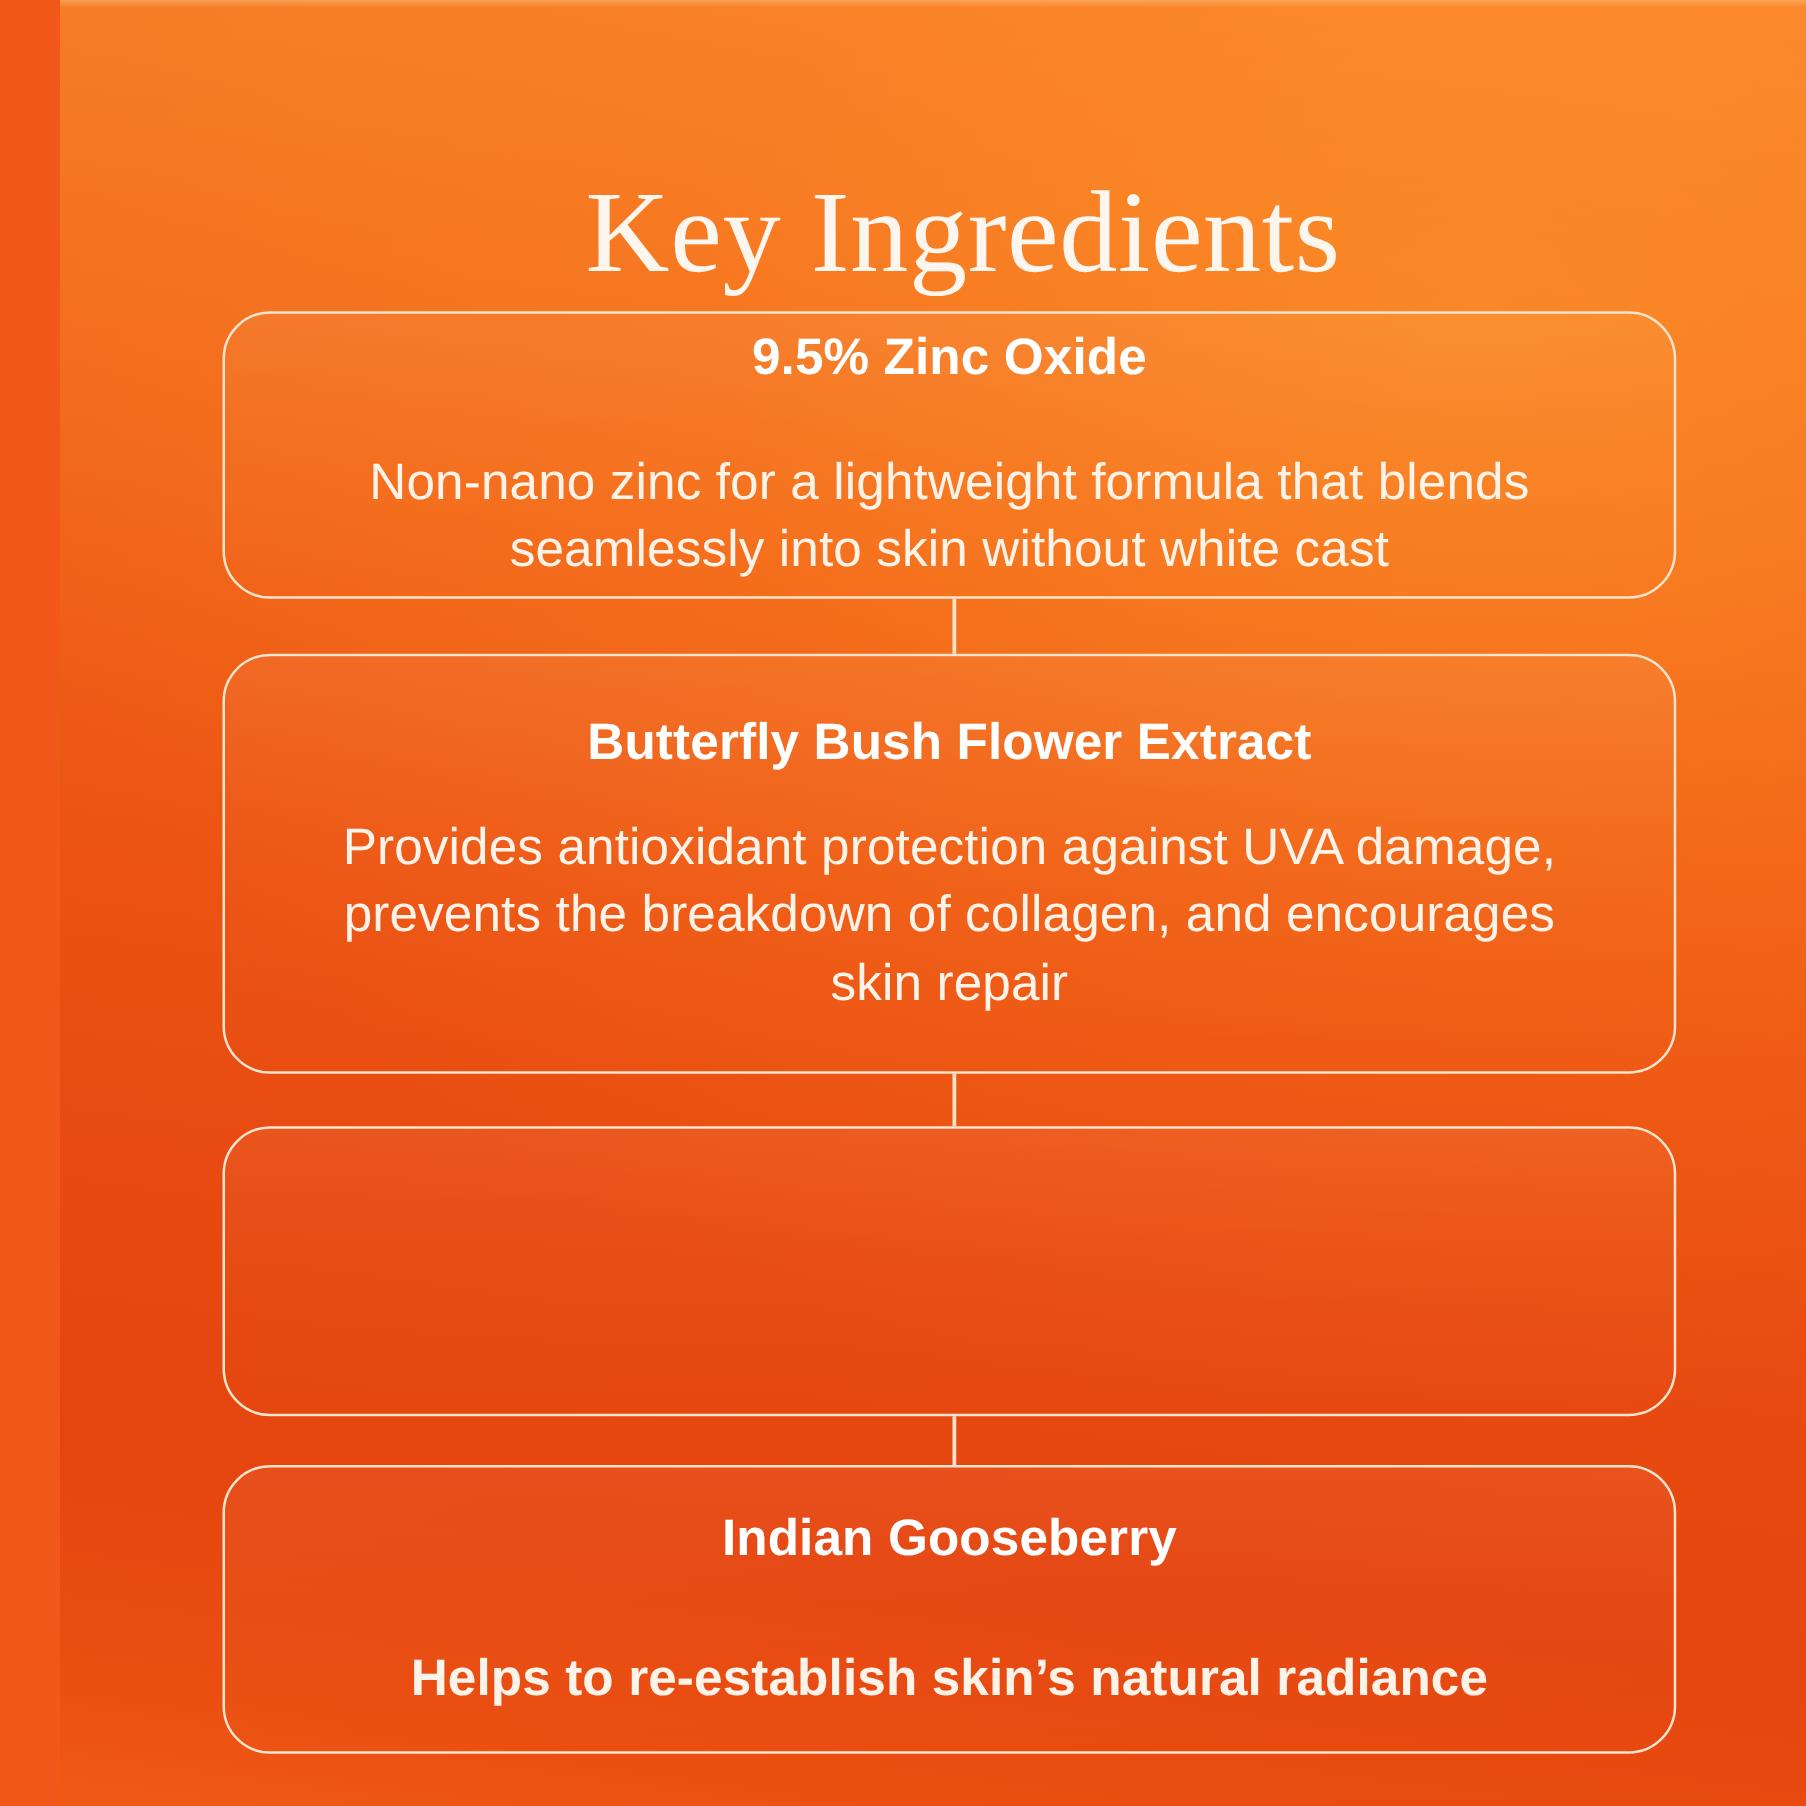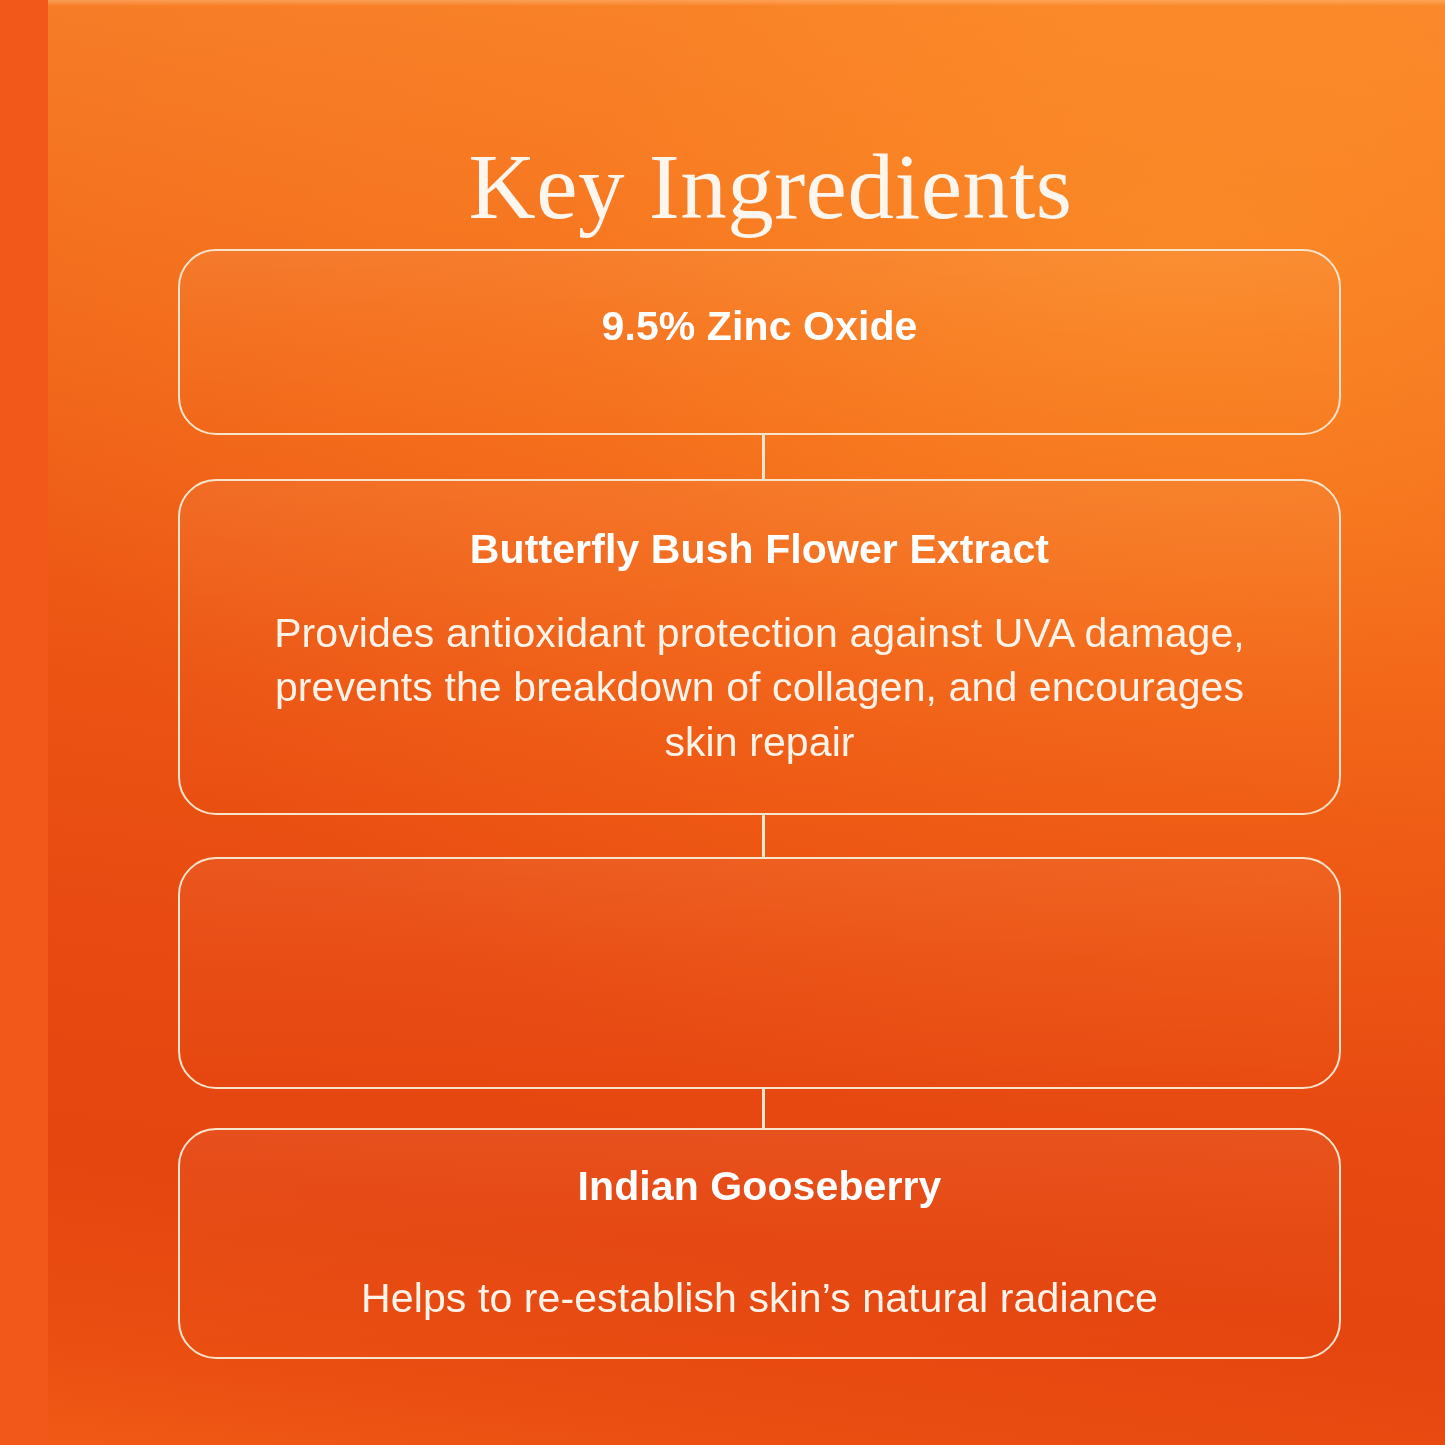--- a/index.html
+++ b/index.html
@@ -113,51 +113,52 @@
   }
   .card-desc {
     font-size: 41px;
     font-weight: 400;
     color: #FDF3E9;
     line-height: 1.33;
     letter-spacing: 0.1px;
   }
 
   
-  .card-1 { height: 186px; gap: 17px; }
+  .card-1 { height: 230px; gap: 17px; }
   .card-1 .card-title { margin: 0 0 30px 0; }
   .card-1 .card-desc  { max-width: 1000px; }
 
   .card-2 { height: 336px; }
   .card-2 .card-title { margin: 0 0 32px 0; }
   .card-2 .card-desc  { max-width: 1000px; }
 
   .card-3 { height: 232px; }
   .card-3 .card-title { margin: 0 0 32px 0; }
   .card-3 .card-desc  { max-width: 990px; }
 
   .card-4 { height: 231px; gap: 18px; }
   .card-4 .card-title { margin: 0 0 42px 0; }
-  .card-4 .card-desc  { max-width: 1020px; }
+  .card-4 .card-desc  { max-width: 1020px; font-weight: bold; }
 
   .gap-1 { height: 44px; }
   .gap-2 { height: 42px; }
   .gap-3 { height: 39px; }
 </style>
 </head>
 <body>
 
 <div id="infographic">
 
   <h1 class="page-title">Key Ingredients</h1>
 
   <div class="card-stack">
 
     <div class="card card-1">
       <div class="card-title">9.5% Zinc Oxide</div>
+      <div class="card-desc">Non-nano zinc for a lightweight formula that blends seamlessly into skin without white cast</div>
     </div>
 
     <div class="connector gap-1">
       <div class="line"></div>
     </div>
 
     <div class="card card-2">
       <div class="card-title">Butterfly Bush Flower Extract</div>
       <div class="card-desc">Provides antioxidant protection against UVA damage, prevents the breakdown of collagen, and encourages skin repair</div>
     </div>

